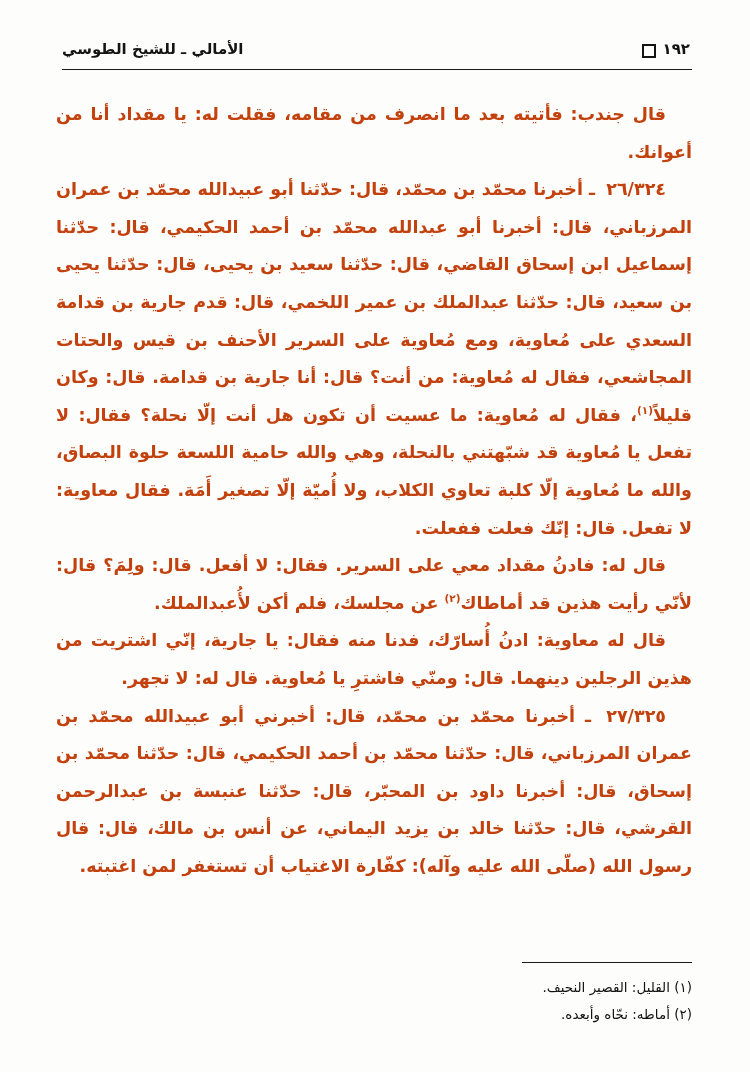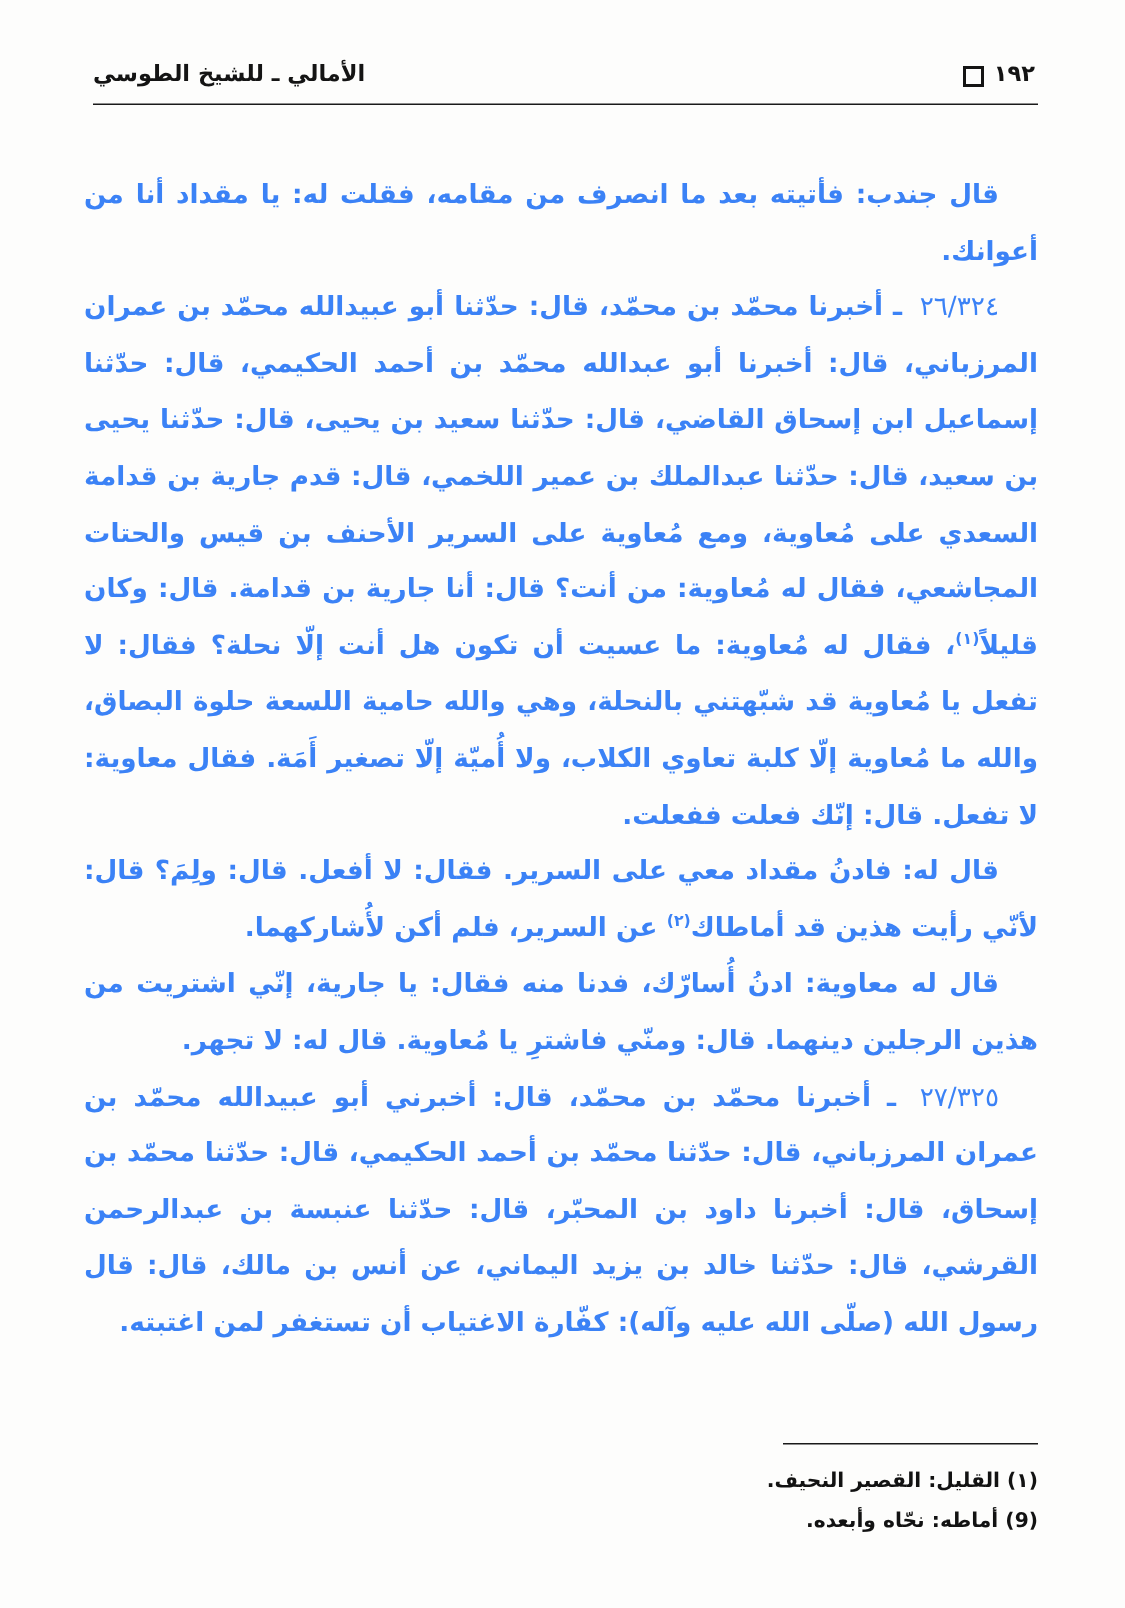--- a/index.html
+++ b/index.html
@@ -50,36 +50,36 @@
   .header-rule {
     position: absolute;
     top: 69px;
     left: 62px;
     right: 58px;
     border-top: 1.5px solid #1a1a1a;
   }
   
   .body-text {
     position: absolute;
-    top: 112px;
+    top: 96px;
     right: 58px;
     left: 56px;
     direction: rtl;
     text-align: justify;
     font-size: 17.5px;
     font-weight: 700;
     line-height: 37.6px;
-    color: #3b82f6;
+    color: #c2410c;
   }
   .body-text p {
     margin: 0;
     text-indent: 26px;
   }
   .entry-num {
-    font-weight: 400;
+    font-weight: 700;
     margin-inline-end: 5px;
     white-space: nowrap;
   }
   sup.fn-marker {
     font-size: 10.5px;
     font-weight: 700;
     vertical-align: 7px;
     line-height: 0;
   }
   
@@ -90,21 +90,21 @@
     width: 170px;
     border-top: 1.4px solid #1a1a1a;
   }
   .footnotes {
     position: absolute;
     top: 974px;
     right: 58px;
     left: 56px;
     direction: rtl;
     font-size: 13.5px;
-    font-weight: 700;
+    font-weight: 400;
     line-height: 27px;
     color: #121212;
   }
   .footnotes p { margin: 0; }
 </style>
 </head>
 <body>
 
 <div class="page">
 
@@ -124,38 +124,38 @@
       <span>قال جندب: فأتيته بعد ما انصرف من مقامه، فقلت له: يا مقداد أنا من أعوانك.</span>
     </p>
 
 
     <p>
       <span class="entry-num">٢٦/٣٢٤</span>
       <span>ـ أخبرنا محمّد بن محمّد، قال: حدّثنا أبو عبيدالله محمّد بن عمران المرزباني، قال: أخبرنا أبو عبدالله محمّد بن أحمد الحكيمي، قال: حدّثنا إسماعيل ابن إسحاق القاضي، قال: حدّثنا سعيد بن يحيى، قال: حدّثنا يحيى بن سعيد، قال: حدّثنا عبدالملك بن عمير اللخمي، قال: قدم جارية بن قدامة السعدي على مُعاوية، ومع مُعاوية على السرير الأحنف بن قيس والحتات المجاشعي، فقال له مُعاوية: من أنت؟ قال: أنا جارية بن قدامة. قال: وكان قليلاً</span><sup class="fn-marker">(١)</sup><span>، فقال له مُعاوية: ما عسيت أن تكون هل أنت إلّا نحلة؟ فقال: لا تفعل يا مُعاوية قد شبّهتني بالنحلة، وهي والله حامية اللسعة حلوة البصاق، والله ما مُعاوية إلّا كلبة تعاوي الكلاب، ولا أُميّة إلّا تصغير أَمَة. فقال معاوية: لا تفعل. قال: إنّك فعلت ففعلت.</span>
     </p>
 
     <p>
-      <span>قال له: فادنُ مقداد معي على السرير. فقال: لا أفعل. قال: ولِمَ؟ قال: لأنّي رأيت هذين قد أماطاك</span><sup class="fn-marker">(٢)</sup><span> عن السرير، فلم أكن لأُشاركهما.</span>
+      <span>قال له: فادنُ مقداد معي على السرير. فقال: لا أفعل. قال: ولِمَ؟ قال: لأنّي رأيت هذين قد أماطاك</span><sup class="fn-marker">(٢)</sup><span> عن مجلسك، فلم أكن لأُعبدالملك.</span>
     </p>
 
     <p>
       <span>قال له معاوية: ادنُ أُسارّك، فدنا منه فقال: يا جارية، إنّي اشتريت من هذين الرجلين دينهما. قال: ومنّي فاشترِ يا مُعاوية. قال له: لا تجهر.</span>
     </p>
 
     <p>
       <span class="entry-num">٢٧/٣٢٥</span>
       <span>ـ أخبرنا محمّد بن محمّد، قال: أخبرني أبو عبيدالله محمّد بن عمران المرزباني، قال: حدّثنا محمّد بن أحمد الحكيمي، قال: حدّثنا محمّد بن إسحاق، قال: أخبرنا داود بن المحبّر، قال: حدّثنا عنبسة بن عبدالرحمن القرشي، قال: حدّثنا خالد بن يزيد اليماني، عن أنس بن مالك، قال: قال رسول الله (صلّى الله عليه وآله): كفّارة الاغتياب أن تستغفر لمن اغتبته.</span>
     </p>
 
   </div>
 
   <div class="footnote-rule"></div>
 
   <div class="footnotes">
     <p>
       <span>(١) القليل: القصير النحيف.</span>
     </p>
     <p>
-      <span>(9) أماطه: نحّاه وأبعده.</span>
+      <span>(٢) أماطه: نحّاه وأبعده.</span>
     </p>
   </div>
 
 </div>
 
 </body></html>

